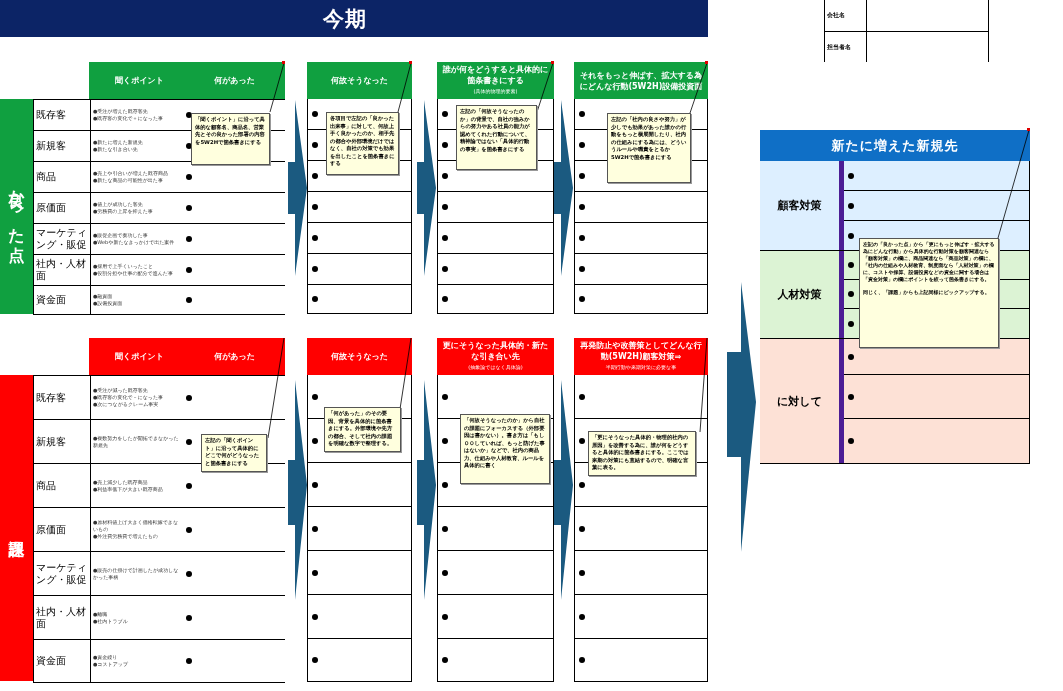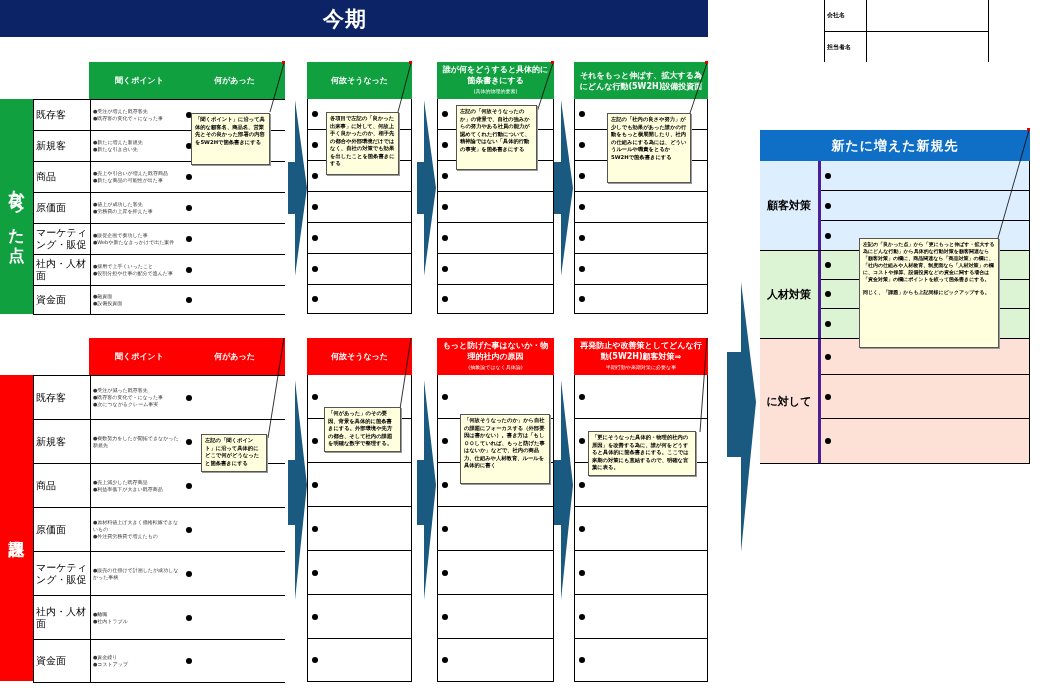--- a/index.html
+++ b/index.html
@@ -36,21 +36,21 @@
   .col { border-left: 1px solid #000; border-right: 1px solid #000; }
   .col .cell { border-bottom: 1px solid #000; display: flex; align-items: center; padding-left: 4px; }
 
   .note { background: #ffffde; border: 1px solid #555; box-shadow: 1px 1px 0 #999; font-size: 5.3px; line-height: 7.5px; font-weight: bold; padding: 2px 3px; color: #000; }
   .arrow-svg { position: absolute; }
 
   
   .plan-hdr { left: 760px; top: 130px; width: 270px; height: 31px; background: #0f6fc6; color: #fff; font-weight: bold; font-size: 13px; display: flex; align-items: center; justify-content: center; letter-spacing: 1px; }
   .plan { left: 760px; top: 161px; width: 270px; }
   .plan .grp { display: flex; border-bottom: 1px solid #000; }
-  .plan .glbl { width: 61px; font-weight: bold; font-size: 11px; display: flex; align-items: center; justify-content: center; border-right: 3px solid #4c1d95; }
+  .plan .glbl { width: 84px; font-weight: bold; font-size: 11px; display: flex; align-items: center; justify-content: center; border-right: 5px solid #4c1d95; }
   .plan .gcells { flex: 1; }
   .plan .gcells .pc { display: flex; align-items: center; padding-left: 4px; border-bottom: 1px solid #000; }
   .plan .gcells .pc:last-child { border-bottom: none; }
   .plan .grp { border-right: 1px solid #000; }
 </style>
 </head>
 <body>
 
 <div class="abs title-bar">
   <span>今期</span>
@@ -322,21 +322,21 @@
     </div>
     <div class="cell" style="height: 44px;">
       <span class="dot"></span>
     </div>
     <div class="cell" style="height: 43px;">
       <span class="dot"></span>
     </div>
   </div>
 
 <div class="abs hdr red" style="left:437px;top:338px;width:117px;height:37px;flex-direction:column;">
-  <span>もっと防げた事はないか・物理的社内の原因</span>
+  <span>更にそうなった具体的・新たな引き合い先</span>
   <small>(抽象論ではなく具体論)</small>
 </div>
 <div class="abs col" id="issue-cause" style="left:437px;top:375px;width:117px;">
     <div class="cell" style="height: 44px;">
       <span class="dot"></span>
     </div>
     <div class="cell" style="height: 44px;">
       <span class="dot"></span>
     </div>
     <div class="cell" style="height: 44px;">

